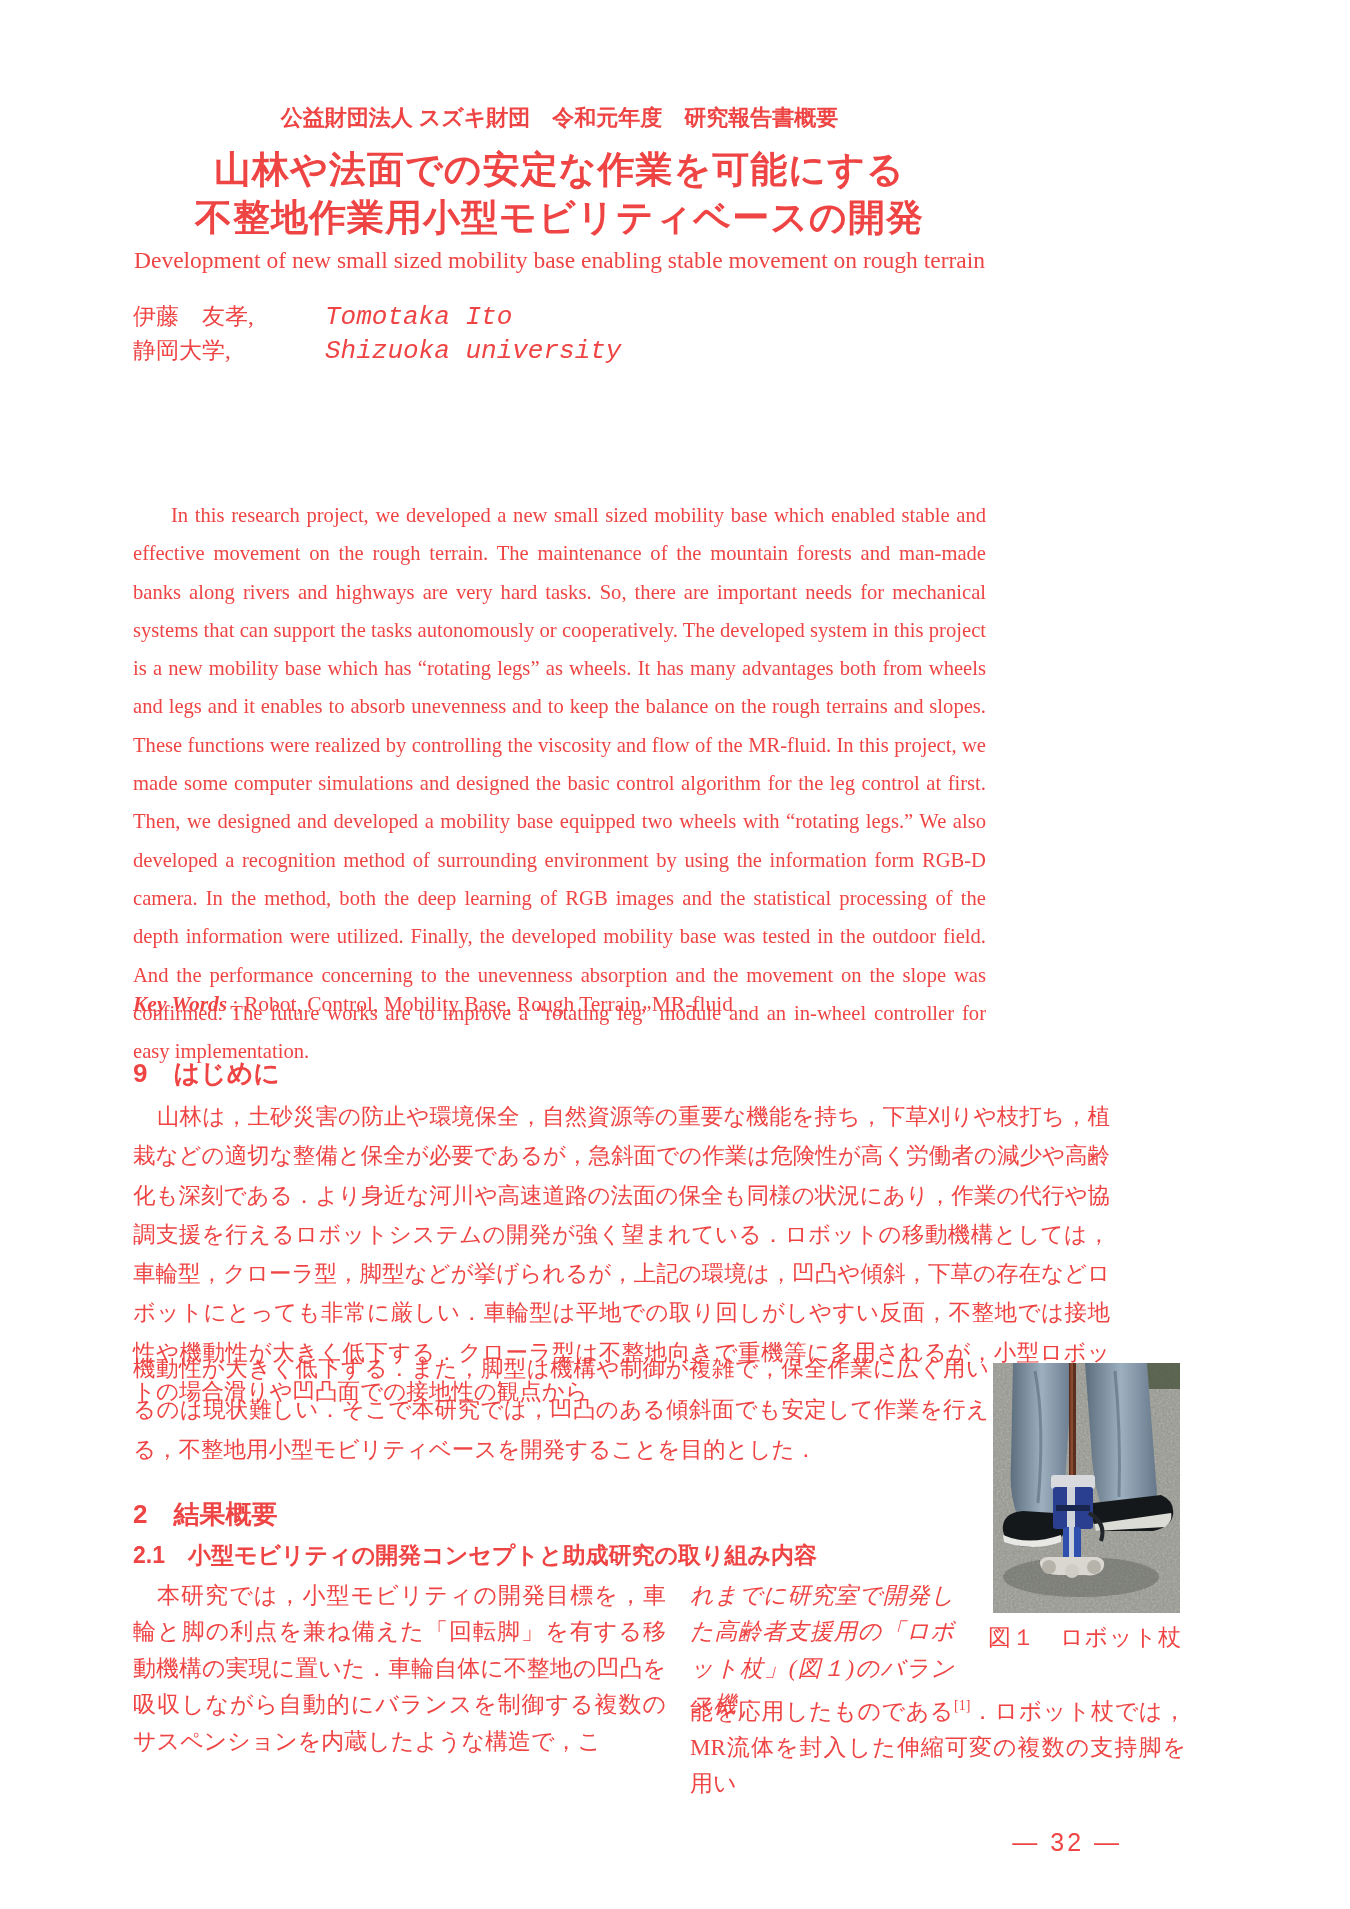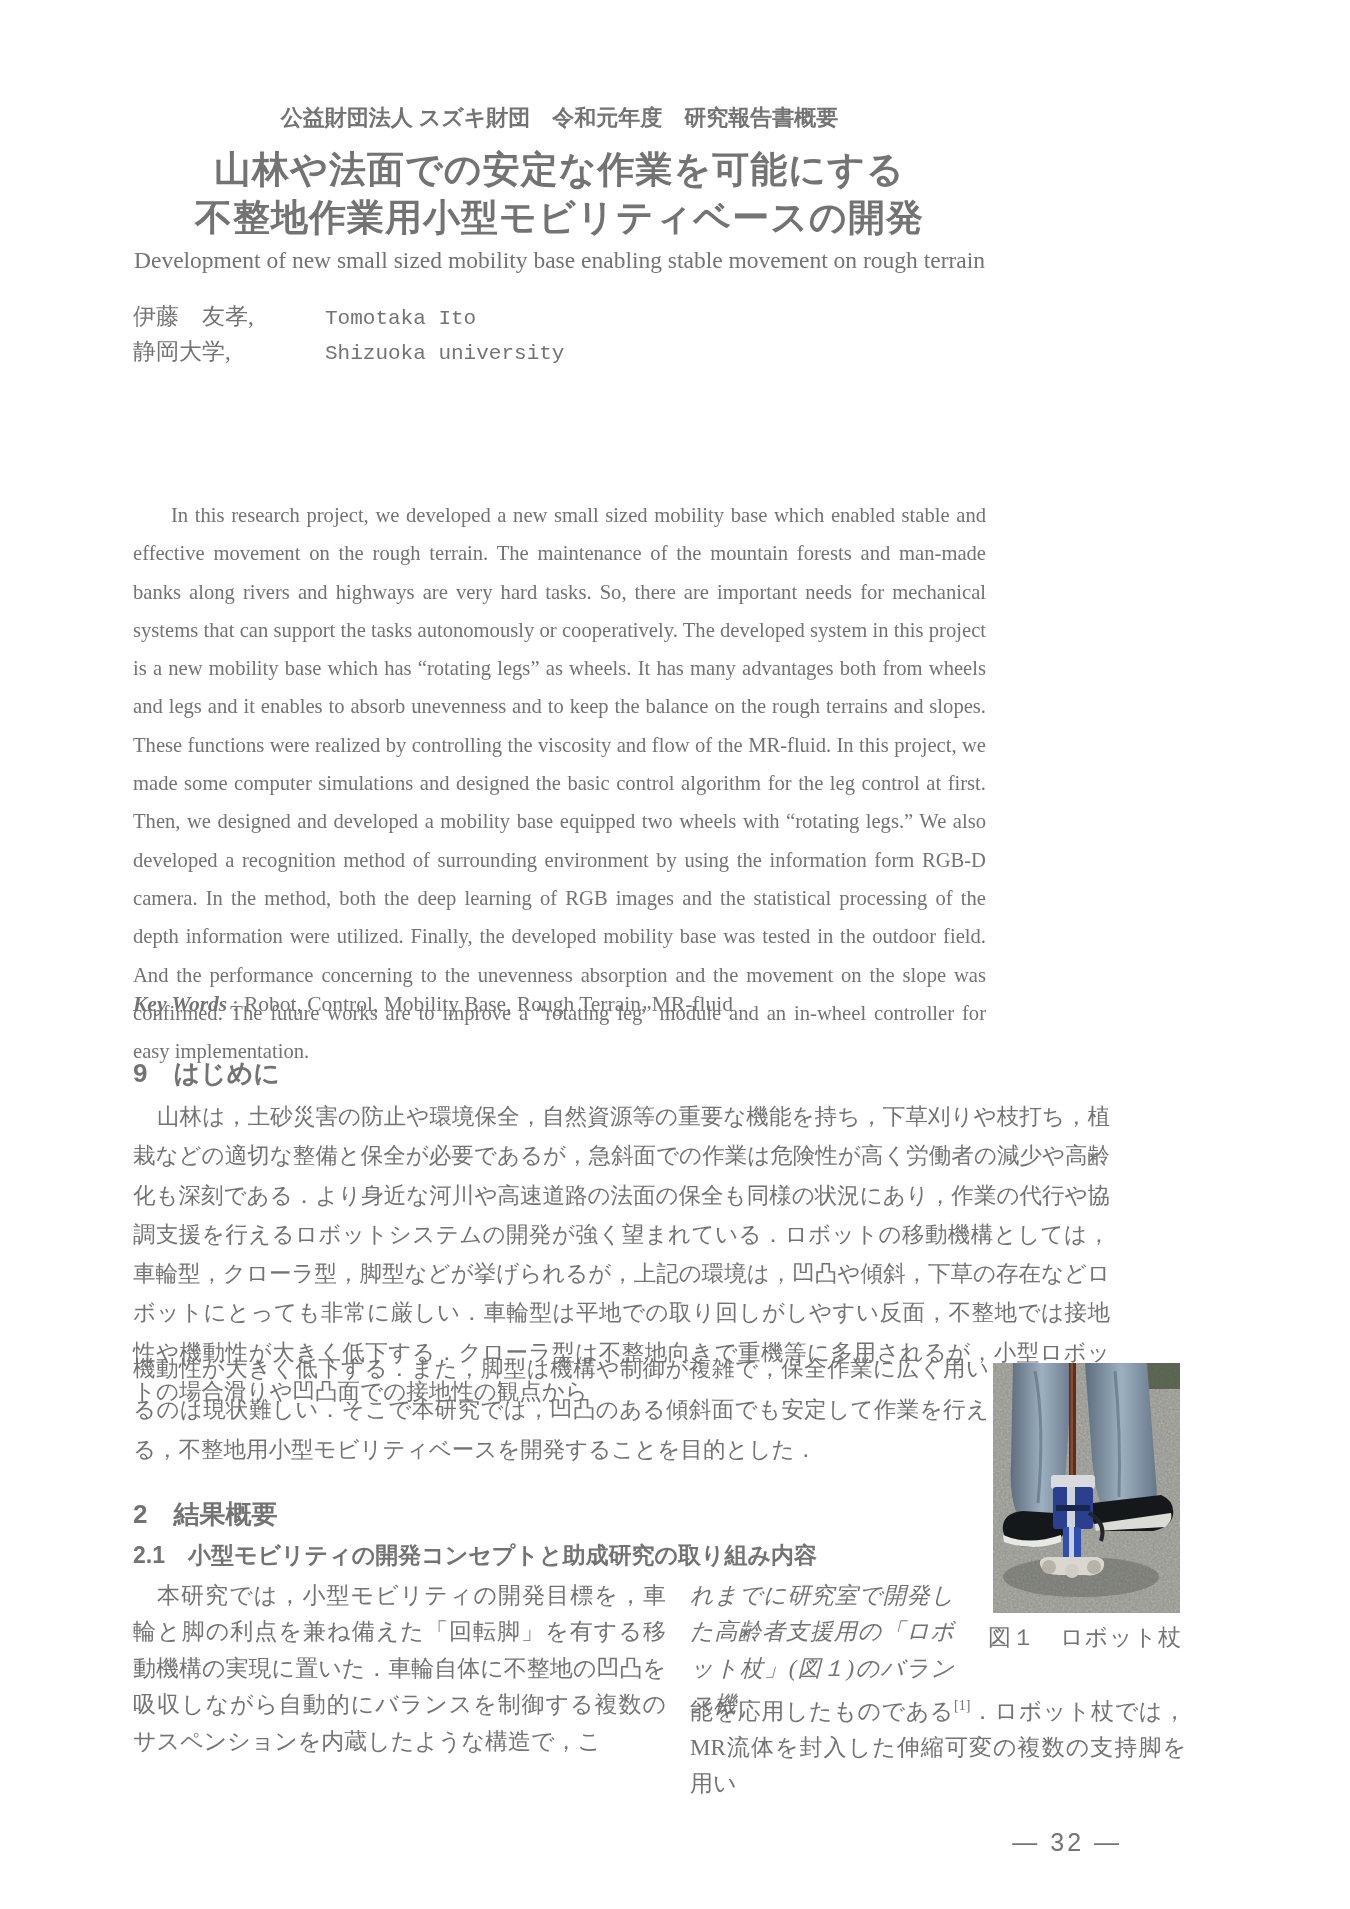--- a/index.html
+++ b/index.html
@@ -1,19 +1,19 @@
 <!DOCTYPE html>
 <html><head>
 <meta charset="utf-8">
 <style>
   * { margin:0; padding:0; box-sizing:border-box; }
   html,body { background:#ffffff; }
   .page {
     position:relative; width:1350px; height:1909px; margin:0 auto;
-    background:#ffffff; color:#737373;
+    background:#ffffff; color:#ef4444;
     font-family:"Liberation Serif", serif;
     overflow:hidden;
   }
   .abs { position:absolute; }
 
   .header-line {
     left:133px; top:103px; width:853px; text-align:center;
     font-family:"Liberation Sans", sans-serif; font-weight:bold; font-size:22px;
   }
   .title-jp {
@@ -21,21 +21,21 @@
     font-family:"Liberation Sans", sans-serif; font-weight:bold;
     font-size:37px; line-height:48px; letter-spacing:1px;
   }
   .title-en {
     left:133px; top:247px; width:853px; text-align:center;
     font-size:23.5px;
   }
   .authors { left:133px; top:300px; font-size:23px; line-height:33px; }
   .author-line { display:flex; align-items:baseline; }
   .author-jp { display:inline-block; min-width:160px; }
-  .author-en { font-family:"Liberation Mono", monospace; font-size:21px; margin-left:32px; }
+  .author-en { font-family:"Liberation Mono", monospace; font-size:26px; margin-left:32px;font-style:italic; }
 
   .abstract {
     left:133px; top:478px; width:853px;
     font-size:20.6px; line-height:38.3px;
     text-align:justify; text-indent:38px;margin-top:18px;
   }
   .keywords { left:133px; top:992px; width:900px; font-size:21.5px; }
   .kw-label { font-weight:bold; font-style:italic; }
 
   .h-sec {

